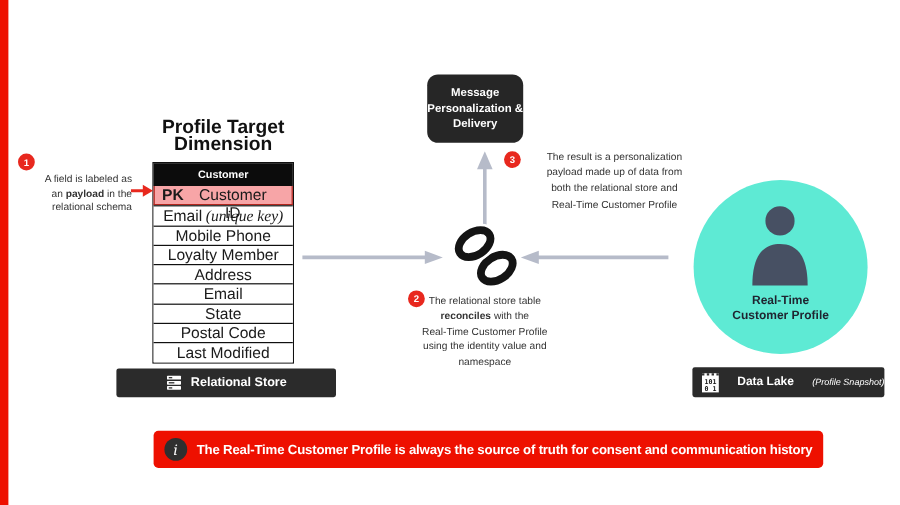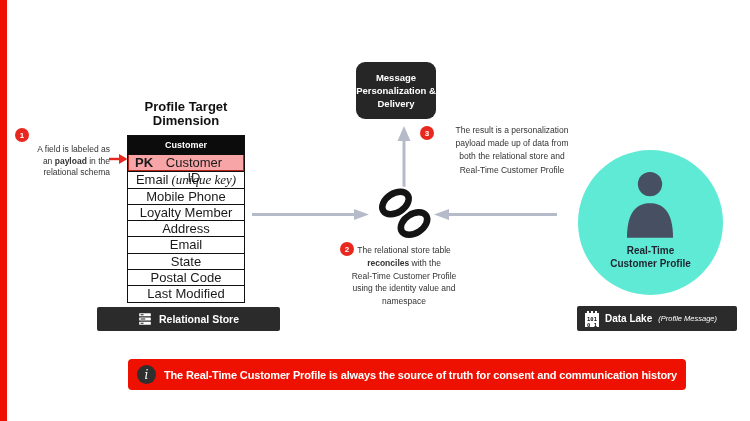--- a/index.html
+++ b/index.html
@@ -5,21 +5,21 @@
   * { margin:0; padding:0; box-sizing:border-box; }
   body { background:#fff; font-family:"Liberation Sans", sans-serif; }
   .canvas { position:relative; width:750px; height:421px; background:#ffffff; overflow:hidden; }
   .abs { position:absolute; }
   .preline { white-space:pre-line; }
 
   .left-bar { left:0; top:0; width:7px; height:421px; background:#ee1000; }
 
   
   .tbl-title { left:124px; top:100px; width:124px; text-align:center; font-weight:bold;
-               font-size:13px; line-height:13.5px; color:#111; }
+               font-size:16px; line-height:13.5px; color:#111; }
   .schema-table { left:127px; top:135px; width:118px; border:1.5px solid #101010; background:#fff; }
   .thead { height:19px; line-height:19px; background:#0c0c0c; color:#fff; text-align:center;
            font-weight:bold; font-size:9px; }
   .trow { height:16.3px; display:flex; align-items:flex-start; justify-content:center;
           border-top:1.1px solid #101010; font-size:13px; color:#1a1a1a; background:#fff; }
   .trow .note { font-style:italic; margin-left:3px;font-family:Liberation Serif, serif; }
   .pk-row { background:#f7a5a7; border:1.2px solid #b3261e; justify-content:flex-start; }
   .pk-cell { width:30px; padding-left:6px; font-weight:bold; }
   .pk-row .pk-label { flex:1; text-align:center; padding-right:14px; }
 
@@ -31,21 +31,21 @@
   .ann1-text { left:8px; top:144px; width:102px; text-align:right; line-height:11.5px; }
   .ann2-text { left:342px; top:244px; width:124px; text-align:center; line-height:12.8px; }
   .ann3-text { left:438px; top:124px; width:148px; text-align:center; line-height:13.2px; }
   .bold { font-weight:bold; }
 
   
   .dark-bar { background:#2b2b2b; border-radius:2px; color:#fff; display:flex;
               align-items:center; }
   .rel-store { left:97px; top:307px; width:183px; height:24px; justify-content:center; gap:7px;
                font-weight:bold; font-size:10.5px; }
-  .data-lake { left:577px; top:306px; width:160px; height:25px; padding-left:8px; gap:6px; }
+  .data-lake { left:577px; top:306px; width:160px; height:25px; padding-left:8px; gap:6px;justify-content:space-between; }
   .data-lake .dl-label { font-weight:bold; font-size:10px; }
   .data-lake .dl-note { font-style:italic; font-size:7.5px; }
   .binary-icon { width:14px; height:16px; background:#fff; color:#111;
                  font-family:"DejaVu Sans Mono", monospace; font-size:5.5px; line-height:6px;
                  font-weight:bold; text-align:center; padding-top:3px;
                  border-top:2px dotted #333; }
 
   
   .msg-box { left:356px; top:62px; width:80px; height:57px; background:#262626;
              border-radius:9px; color:#fff; font-weight:bold; font-size:9.5px; line-height:13px;
@@ -176,21 +176,21 @@
       <circle cx="50" cy="28" r="19" fill="#475063"></circle>
       <path d="M14,112 C14,68 32,58 50,58 C68,58 86,68 86,112 Z" fill="#475063"></path>
     </svg>
     <div class="profile-label preline">Real-Time
 Customer Profile</div>
   </div>
 
   <div class="abs dark-bar data-lake">
     <div class="binary-icon">101<br>0 1</div>
     <span class="dl-label">Data Lake</span>
-    <span class="dl-note">(Profile Message)</span>
+    <span class="dl-note">(Profile Snapshot)</span>
   </div>
 
   <div class="abs banner">
     <div class="info-icon">i</div>
     <div class="banner-text">The Real-Time Customer Profile is always the source of truth for consent and communication history</div>
   </div>
 
 </div>
 
 </body></html>

